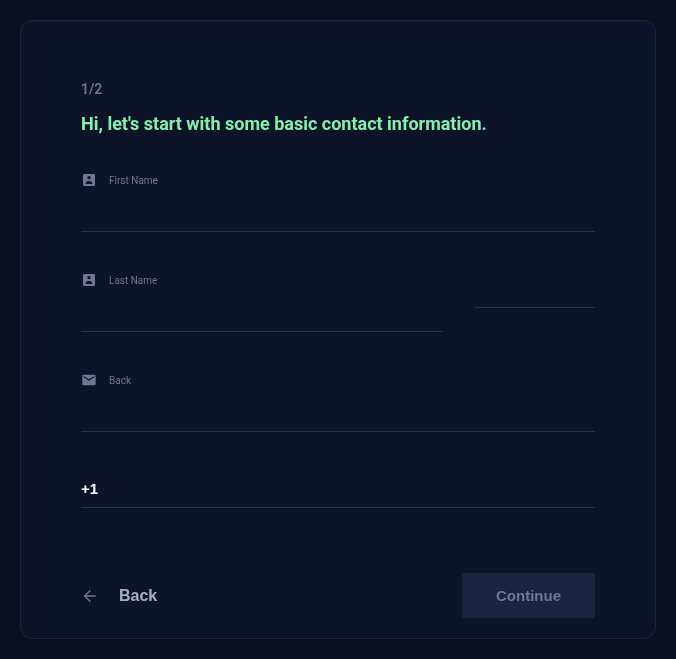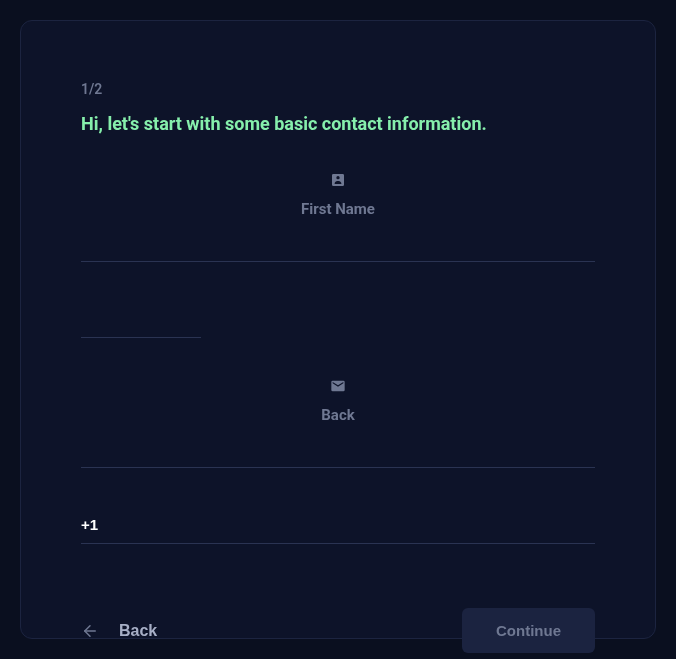--- a/index.html
+++ b/index.html
@@ -40,24 +40,23 @@
       margin-bottom: 38px;
     }
     .form {
       flex: 1;
     }
     .field-label {
       display: flex;
       align-items: center;
       gap: 12px;
       color: #6f7892;
-      font-size: 15px;
-      font-weight: 700;
+      font-size: 10px;
+      font-weight: 400;
       margin-bottom: 8px;
-      flex-direction: column;
     }
     .field-label .icon {
       display: inline-flex;
       align-items: center;
       justify-content: center;
       width: 16px;
       height: 16px;
       color: #6f7892;
     }
     .field-label .icon svg {
@@ -106,21 +105,21 @@
       cursor: pointer;
       padding: 8px 0;
     }
     .back-btn .icon {
       display: inline-flex;
       color: #6f7892;
     }
     .continue-btn {
       background: #1b2340;
       border: none;
-      border-radius: 6px;
+      border-radius: 0;
       color: #6f7892;
       font-size: 15px;
       font-weight: 700;
       padding: 14px 34px;
       cursor: pointer;
     }
   </style>
 </head>
 <body>
 
@@ -136,20 +135,31 @@
           <svg viewBox="0 0 24 24" fill="currentColor">
               <path d="M19 3H5a2 2 0 0 0-2 2v14a2 2 0 0 0 2 2h14a2 2 0 0 0 2-2V5a2 2 0 0 0-2-2zm-7 3a2.5 2.5 0 1 1 0 5 2.5 2.5 0 0 1 0-5zm5 12H7v-1.25C7 14.34 10.33 13.5 12 13.5s5 .84 5 3.25V18z"></path>
             </svg>
         </span>
         <span>First Name</span>
       </div>
       <input type="text" class="field-input" value="" style="">
     </div>
 
     <div class="row">
+      <div class="col-wide field-group">
+        <div class="field-label">
+          <span class="icon">
+            <svg viewBox="0 0 24 24" fill="currentColor">
+                <path d="M19 3H5a2 2 0 0 0-2 2v14a2 2 0 0 0 2 2h14a2 2 0 0 0 2-2V5a2 2 0 0 0-2-2zm-7 3a2.5 2.5 0 1 1 0 5 2.5 2.5 0 0 1 0-5zm5 12H7v-1.25C7 14.34 10.33 13.5 12 13.5s5 .84 5 3.25V18z"></path>
+              </svg>
+          </span>
+          <span>Last Name</span>
+        </div>
+        <input type="text" class="field-input" value="" style="">
+      </div>
       <div class="col-narrow field-group">
         <input type="text" class="field-input" value="" style="">
       </div>
     </div>
 
     <div class="field-group">
       <div class="field-label">
         <span class="icon">
           <svg viewBox="0 0 24 24" fill="currentColor">
               <path d="M20 4H4a2 2 0 0 0-2 2v12a2 2 0 0 0 2 2h16a2 2 0 0 0 2-2V6a2 2 0 0 0-2-2zm0 4-8 5-8-5V6l8 5 8-5v2z"></path>

